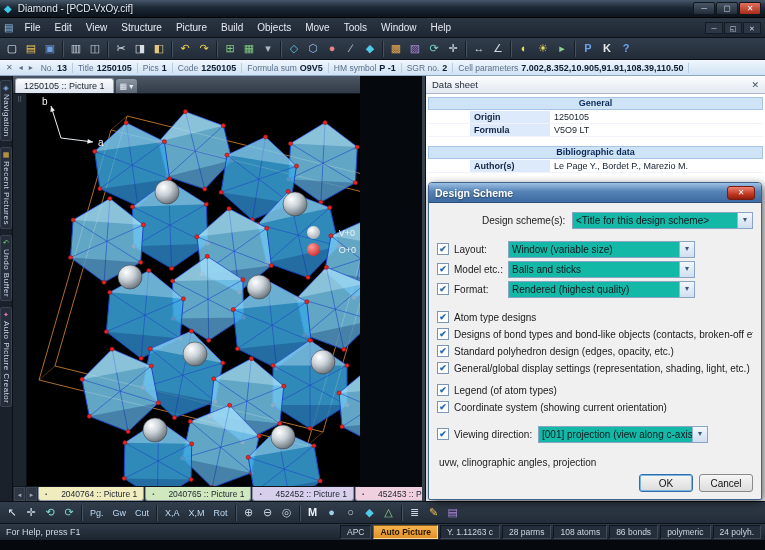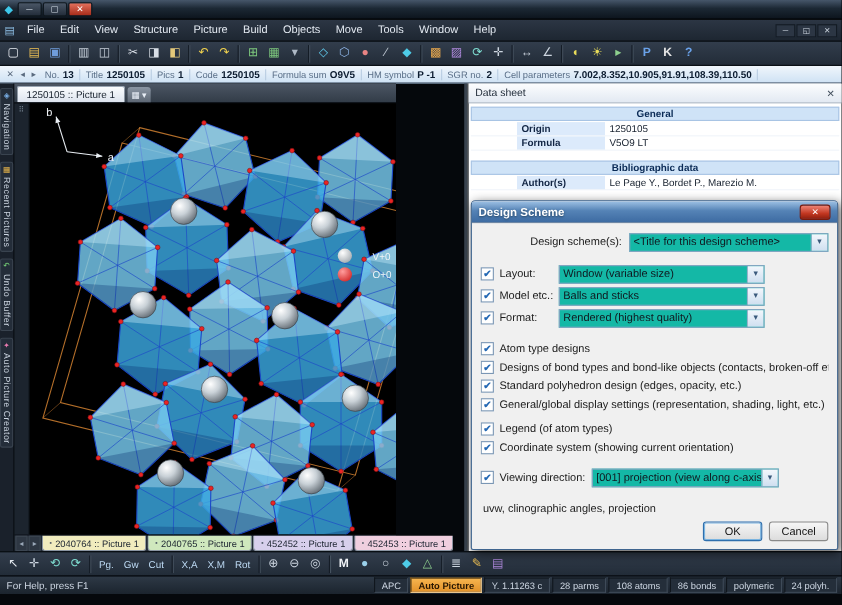--- a/index.html
+++ b/index.html
@@ -44,21 +44,21 @@
 .gutter{width:14px;background:#1c242e;border-right:1px solid #0a1016;color:#72808e;font-size:7px;text-align:center;padding-top:2px;}
 .canvas{flex:1;position:relative;background:#000;overflow:hidden;}
 .canvas svg{position:absolute;left:0;top:0;}
 .legend{position:absolute;right:4px;top:132px;display:flex;flex-direction:column;gap:4px;}
 .lg-row{display:flex;align-items:center;gap:19px;}
 .lg-sph{width:13px;height:13px;border-radius:50%;flex:none;}
 .lg-lbl{color:#f0f4f8;font-size:9px;}
 
 .bottomtabs{height:15px;background:#232b36;display:flex;align-items:stretch;gap:1px;padding:0 1px;border-top:1px solid #10161e;}
 .bt-scroll{width:11px;background:#2e3743;color:#9aa8b8;font-size:7px;line-height:13px;text-align:center;border:1px solid #3c4652;flex:none;}
-.btab{display:flex;align-items:center;gap:3px;padding:0 6px;font-size:8.5px;color:#1c2430;border:1px solid #8b95a2;border-top:none;border-radius:0 0 3px 3px;white-space:nowrap;justify-content:space-between;}
+.btab{display:flex;align-items:center;gap:14px;padding:0 6px;font-size:8.5px;color:#1c2430;border:1px solid #8b95a2;border-top:none;border-radius:0 0 3px 3px;white-space:nowrap;justify-content:space-between;}
 .btab-ico{font-size:6px;color:#4a5562;}
 
 .splitter{position:absolute;left:422px;top:76px;width:3px;bottom:49px;background:#39434f;}
 
 .rightpanel{position:absolute;left:425px;top:76px;right:0;bottom:49px;background:#fff;display:flex;flex-direction:column;border-left:1px solid #0a1016;}
 .rp-header{height:18px;background:linear-gradient(#fcfdfe,#e2e9f2);border-bottom:1px solid #aab6c4;display:flex;align-items:center;padding:0 6px;}
 .rp-title{font-size:9.5px;color:#1c2734;flex:1;}
 .rp-close{font-size:9px;color:#44505e;}
 .rp-body{flex:1;overflow:hidden;padding:2px;}
 .ds-sec{background:#cfe3f7;border:1px solid #a8c4e4;text-align:center;font-size:9px;font-weight:bold;color:#0a2a55;height:13px;line-height:11px;margin:1px 0;}
@@ -98,20 +98,21 @@
 .sb-hl{background:linear-gradient(#f6b44e,#e2922a);color:#271600;font-weight:bold;border-color:#8a5a10 #ffd89a #ffd89a #8a5a10;}
 .bottomedge{position:absolute;left:0;right:0;top:540px;height:10px;background:#05080c;}
 </style>
 </head>
 <body>
 
 <div id="app">
 
   <div class="titlebar">
     <span class="app-icon">◆</span>
+    <span class="title-text">Diamond - [PCD-VxOy.cif]</span>
     <span class="winbtns" id="winbtns">
         <span class="wbtn">─</span>
         <span class="wbtn">▢</span>
         <span class="wbtn close">✕</span>
       </span>
   </div>
 
   <div class="menubar">
     <span class="menu-sys">▤</span>
     <span id="menu-items" style="display:flex">

